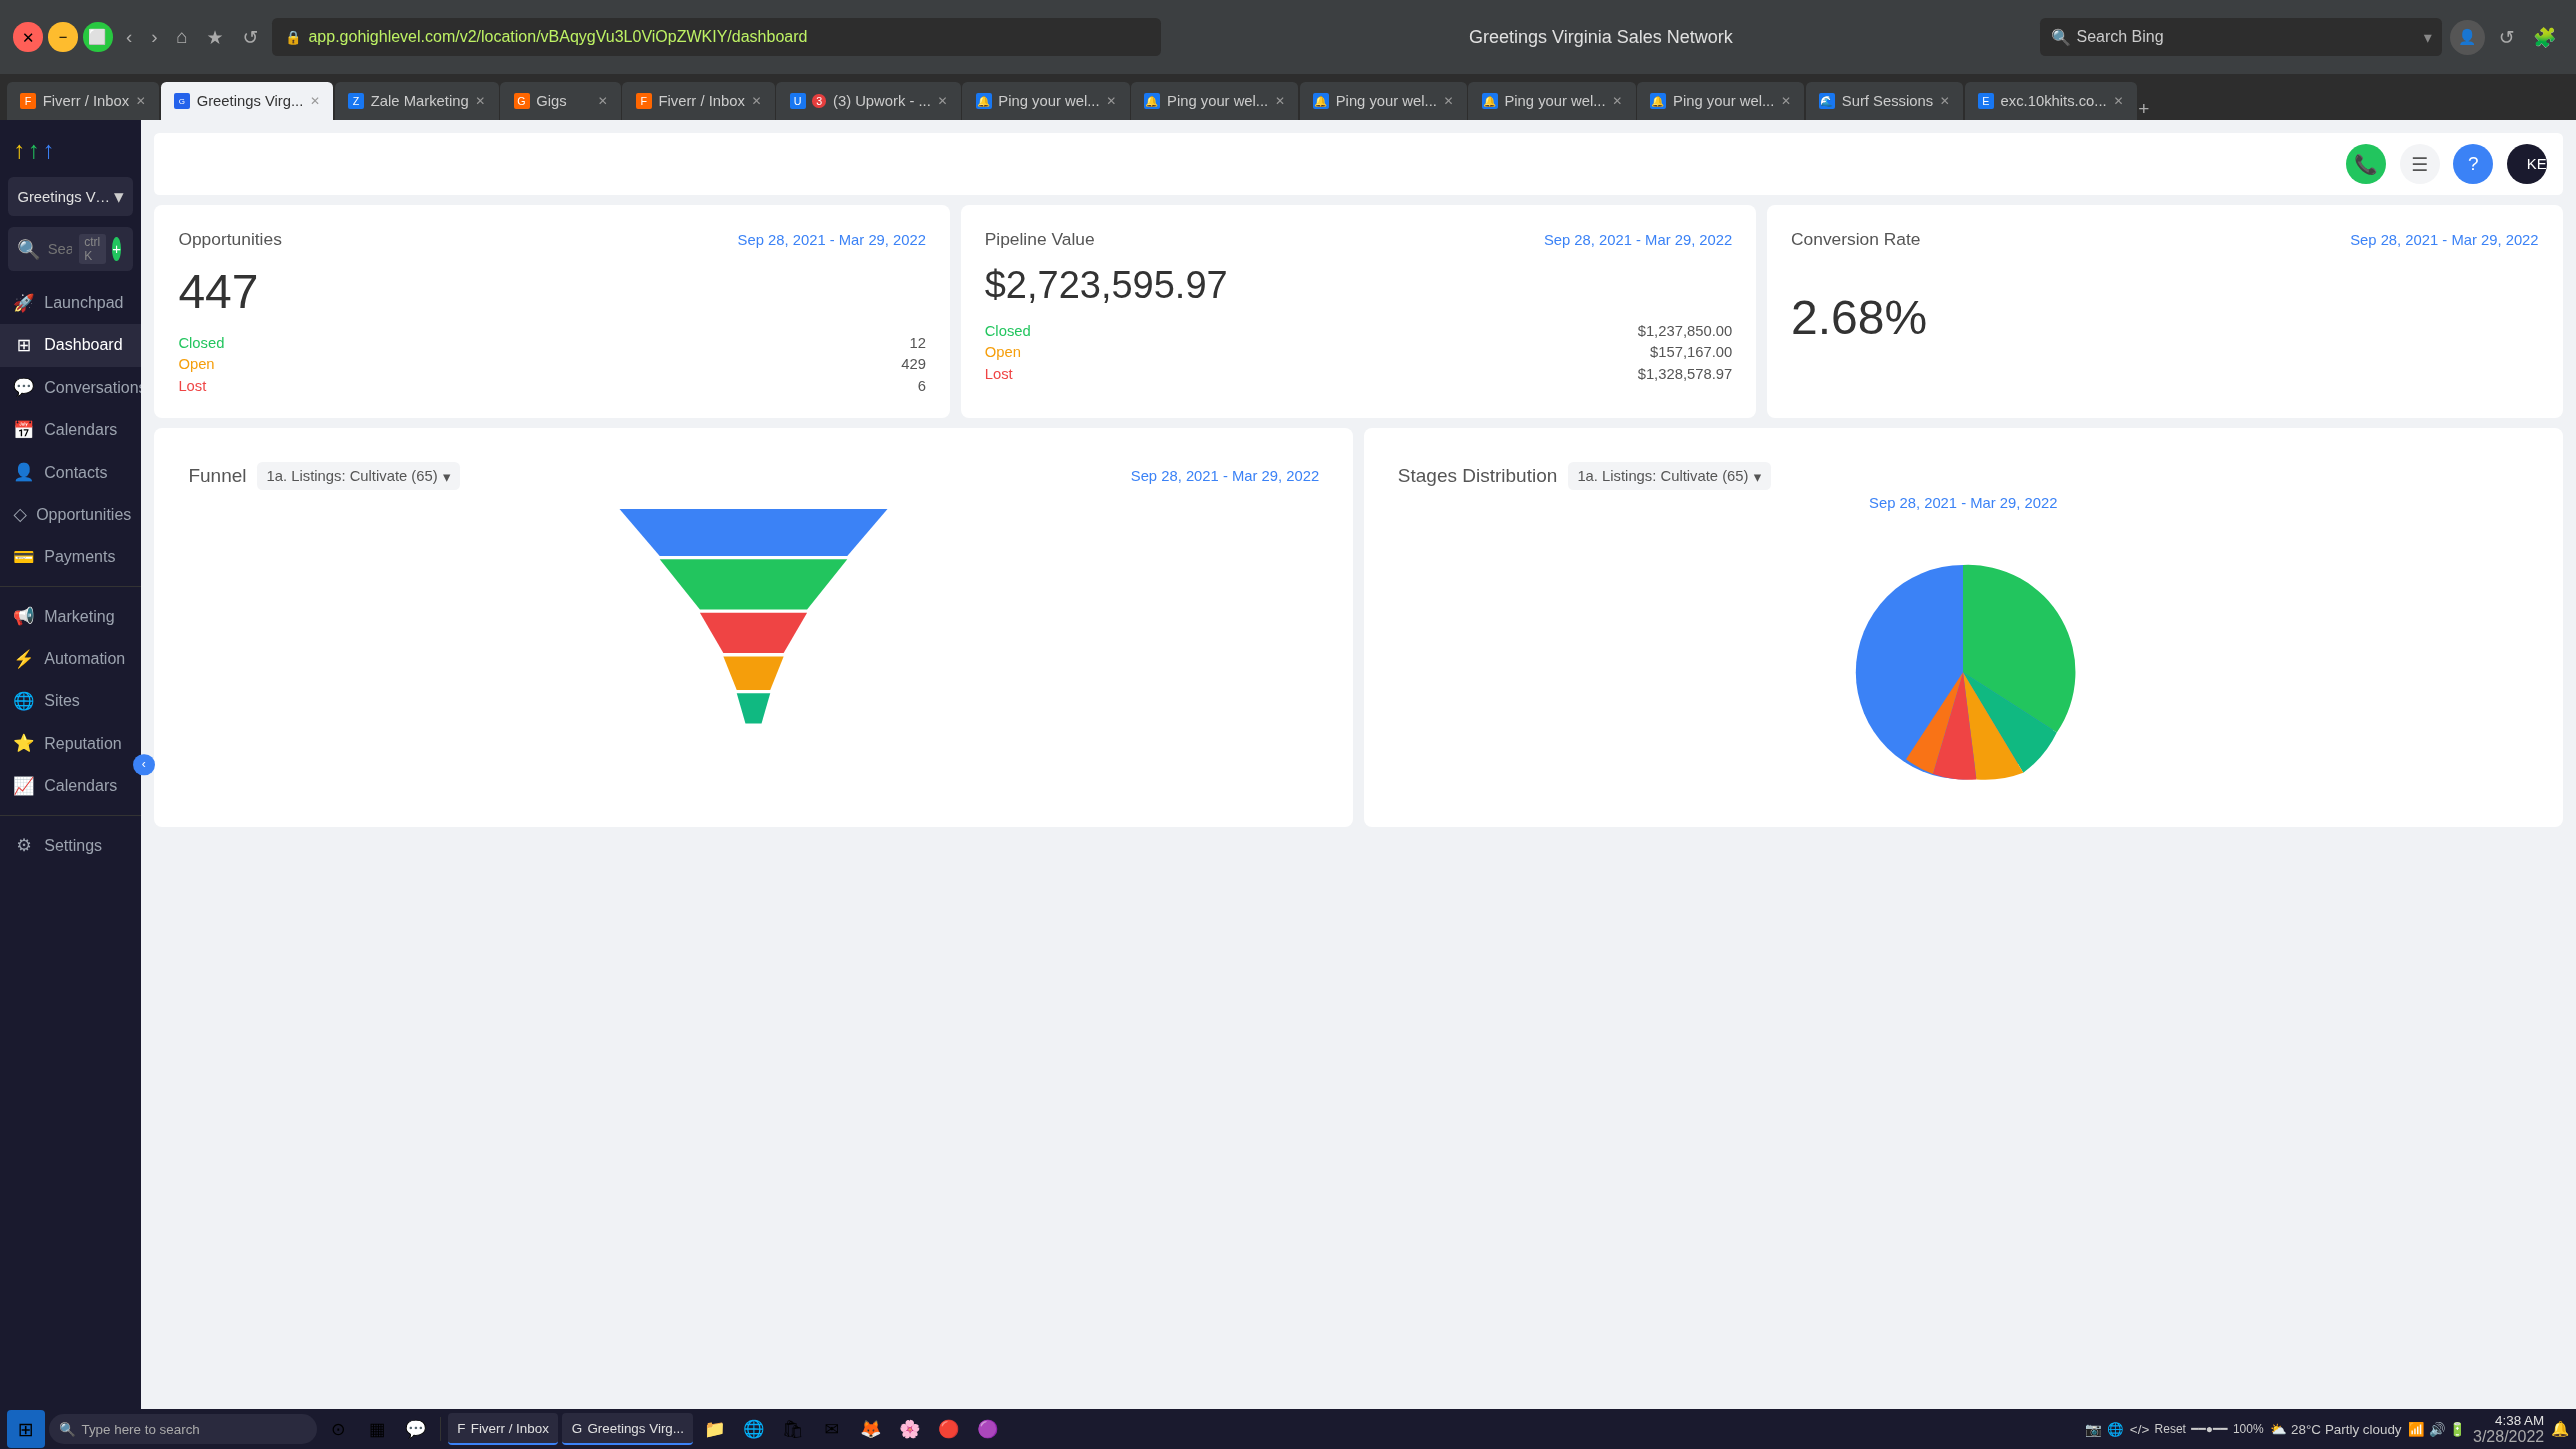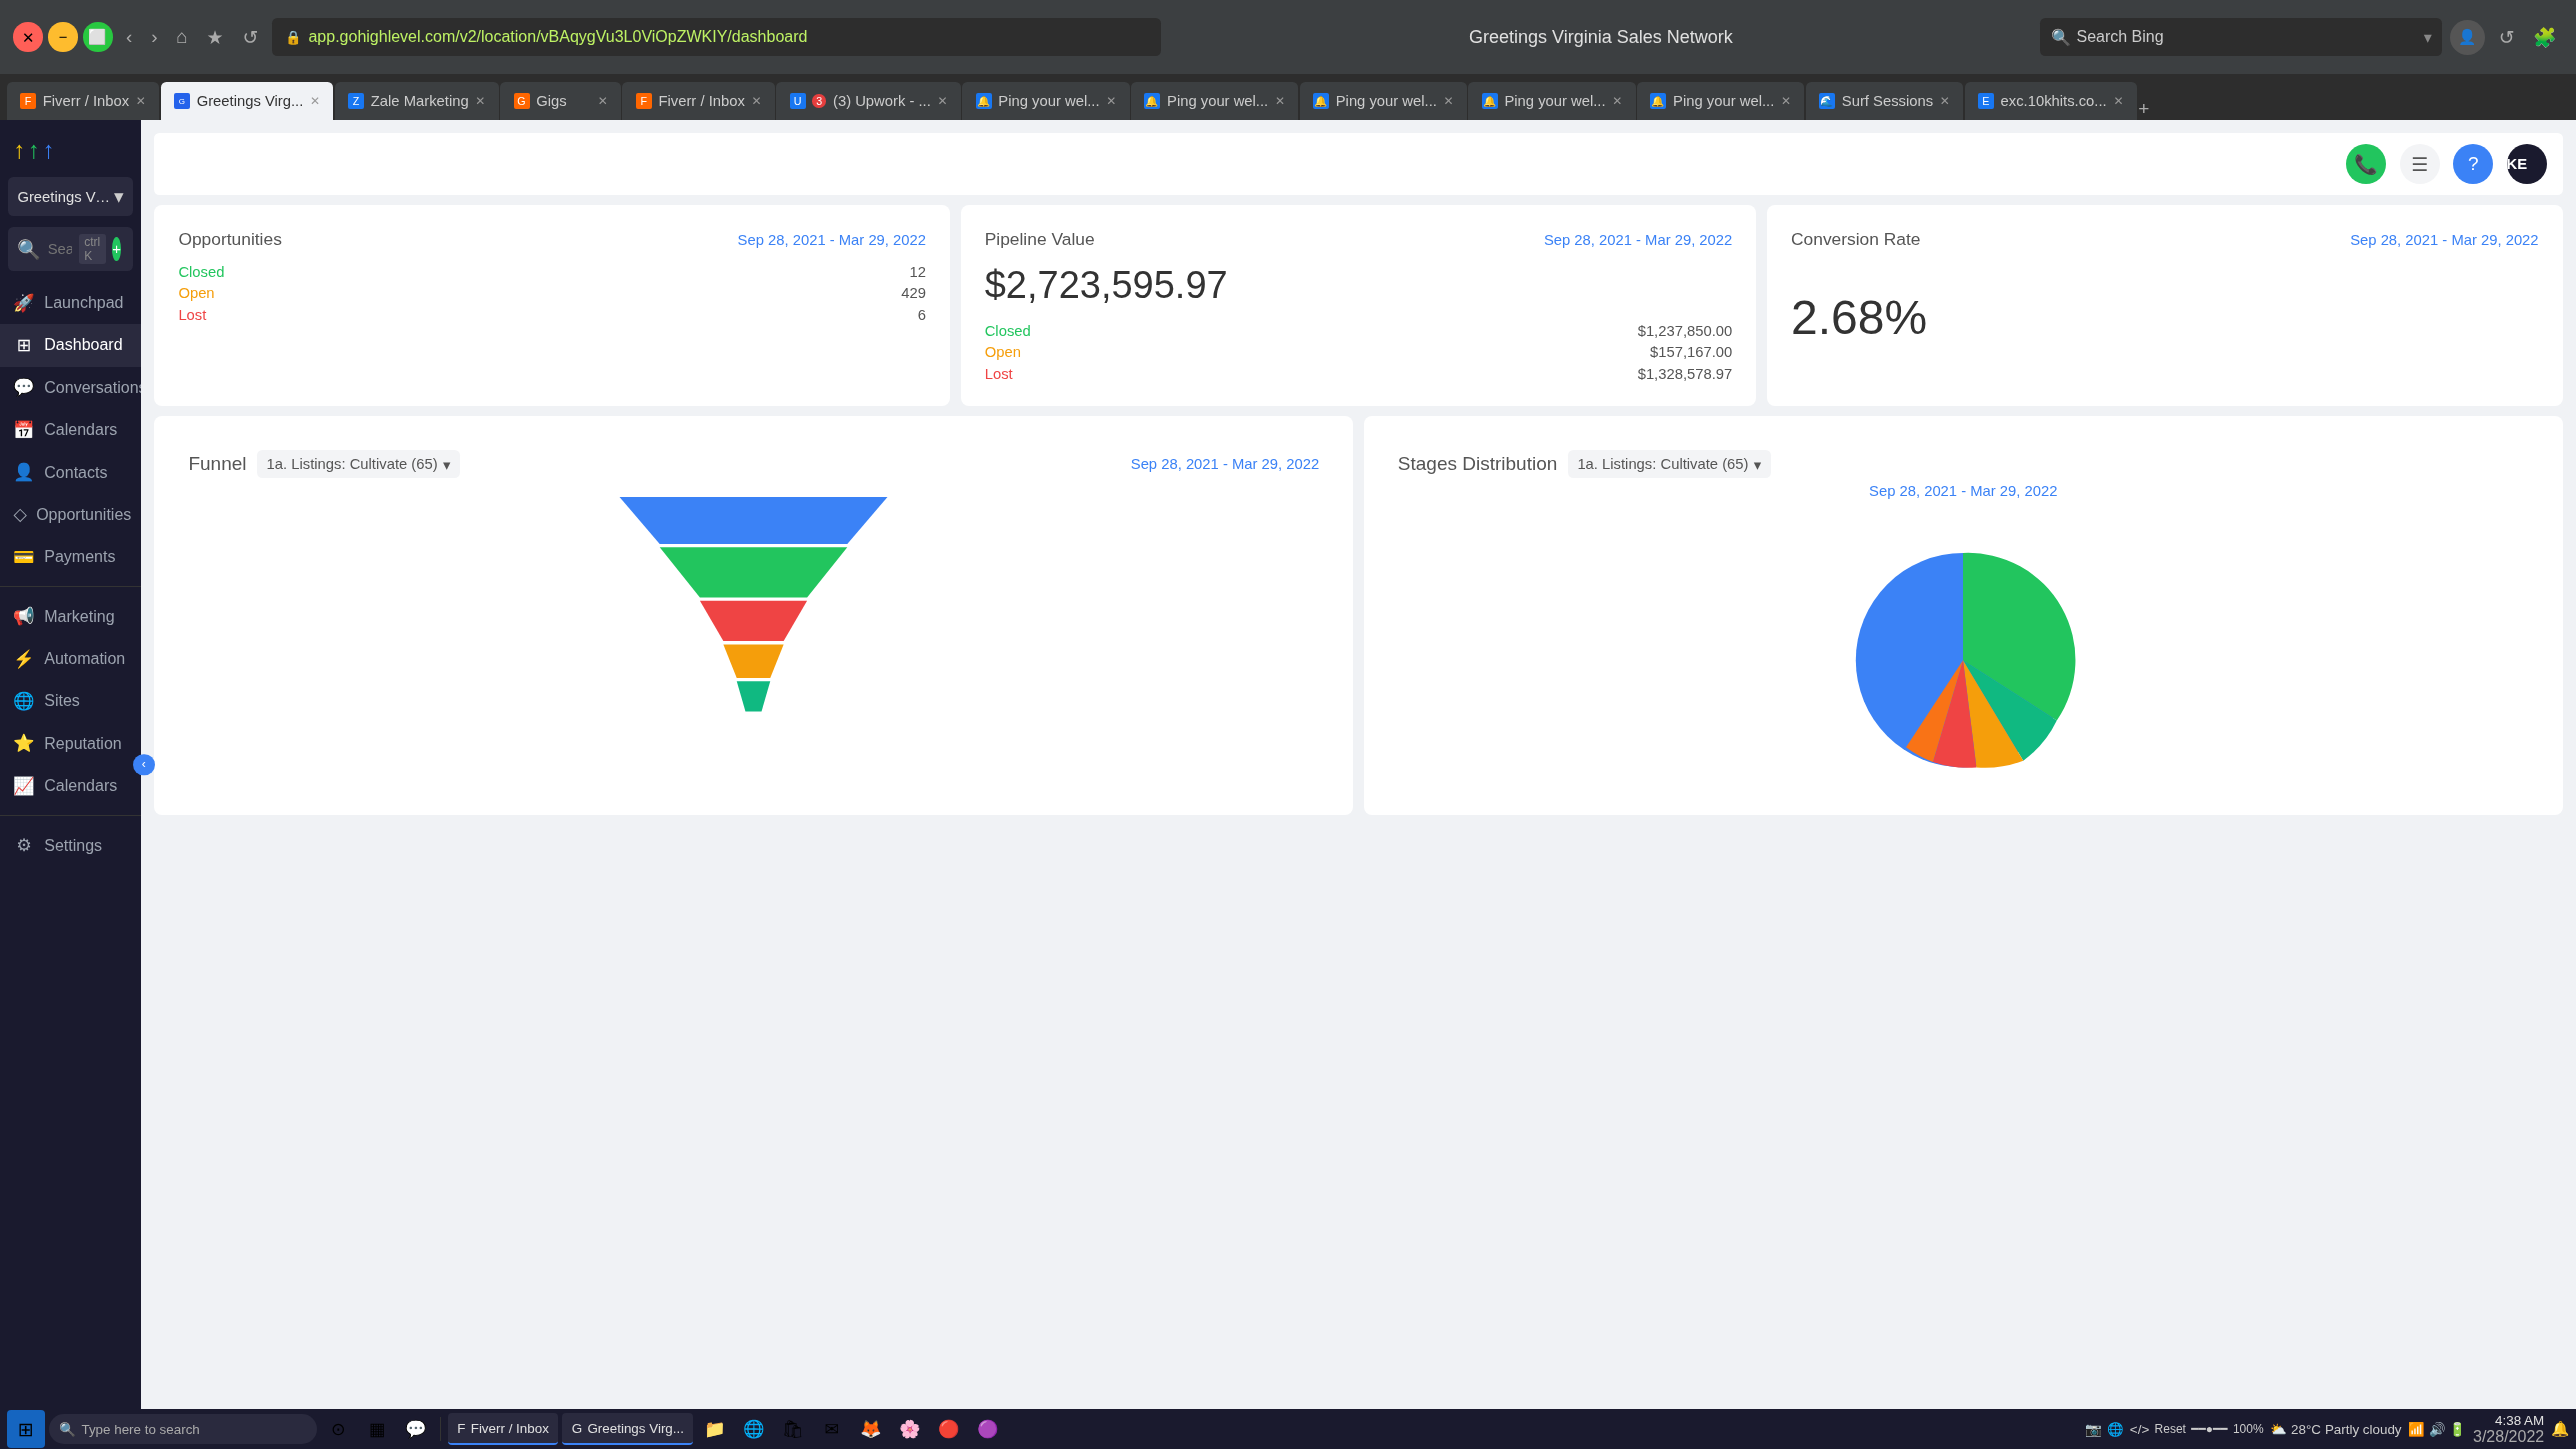--- a/index.html
+++ b/index.html
@@ -64,21 +64,21 @@
     .main-content { flex: 1; overflow-y: auto; background: #f0f2f5; padding: 13.4px; }
     .main-content::-webkit-scrollbar { width: 5.4px; }
     .main-content::-webkit-scrollbar-thumb { background: #ccc; }
 
     
     .top-bar { background: white; padding: 10.7px 16px; display: flex; align-items: center; justify-content: flex-end; gap: 13.4px; border-radius: 5.4px; margin-bottom: 10.7px; }
     .top-bar-btn { width: 40px; height: 40px; border-radius: 50%; border: none; cursor: pointer; display: flex; align-items: center; justify-content: center; font-size: 19px; }
     .top-bar-btn.green { background: #22c55e; color: white; }
     .top-bar-btn.gray { background: #f3f4f6; color: #555; }
     .top-bar-btn.blue { background: #3b82f6; color: white; }
-    .top-bar-avatar { width: 40px; height: 40px; border-radius: 50%; background: #1a1a2e; color: white; display: flex; align-items: center; justify-content: flex-start; font-size: 14.8px; font-weight: bold; }
+    .top-bar-avatar { width: 40px; height: 40px; border-radius: 50%; background: #1a1a2e; color: white; display: flex; align-items: center; justify-content: flex-end; font-size: 14.8px; font-weight: normal; }
 
     
     .stats-row { display: grid; grid-template-columns: 1fr 1fr 1fr; gap: 10.7px; margin-bottom: 10.7px; }
     .stat-card { background: white; border-radius: 8px; padding: 24px; }
     .stat-header { display: flex; align-items: center; justify-content: space-between; margin-bottom: 13.4px; }
     .stat-title { font-size: 17.4px; color: #555; font-weight: 500; }
     .stat-date { font-size: 14.8px; color: #3b82f6; }
     .stat-value { font-size: 48px; color: #333; font-weight: 300; margin-bottom: 16px; }
     .stat-breakdown { display: flex; flex-direction: column; gap: 5.4px; }
     .stat-row { display: flex; align-items: center; justify-content: space-between; font-size: 14.8px; }
@@ -307,20 +307,21 @@
       </div>
     </div>
 
     <div class="stats-row">
 
       <div class="stat-card">
         <div class="stat-header">
           <span class="stat-title">Opportunities</span>
           <span class="stat-date">Sep 28, 2021 - Mar 29, 2022</span>
         </div>
+        <div class="stat-value">447</div>
         <div class="stat-breakdown">
           <div class="stat-row">
             <span class="stat-label closed">Closed</span>
             <span class="stat-number">12</span>
           </div>
           <div class="stat-row">
             <span class="stat-label open">Open</span>
             <span class="stat-number">429</span>
           </div>
           <div class="stat-row">

